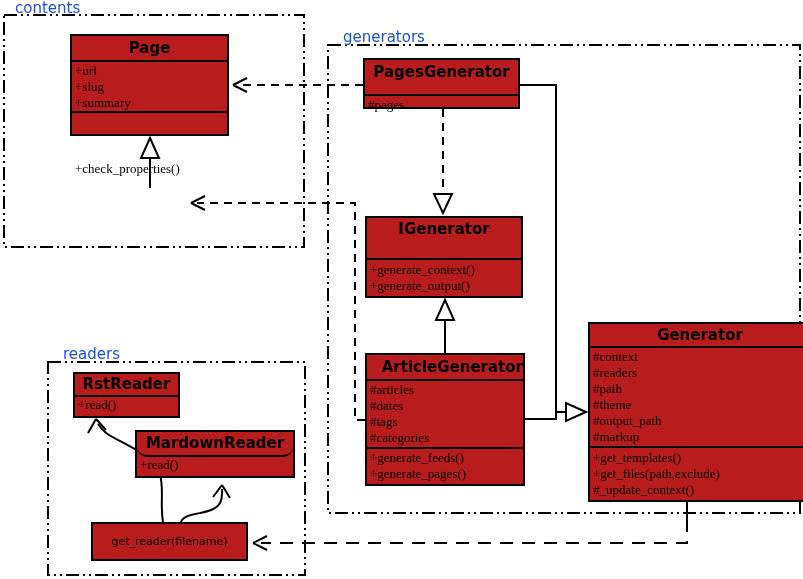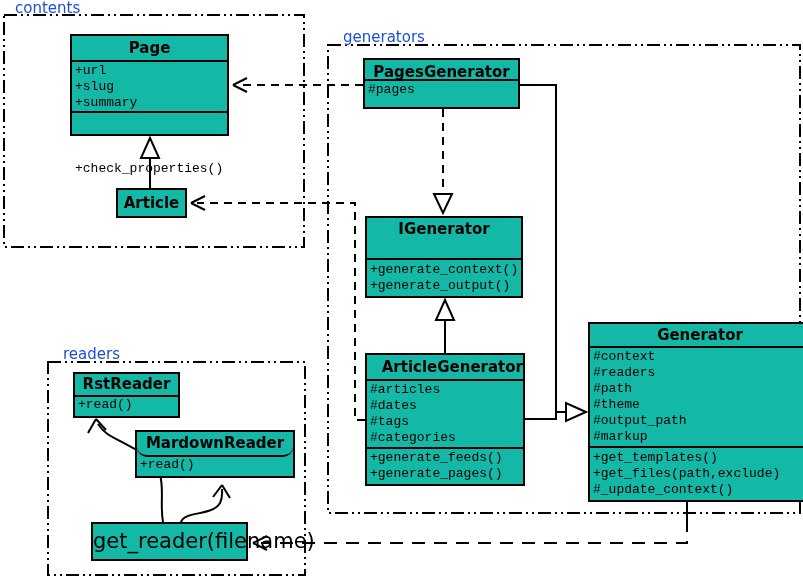--- a/index.html
+++ b/index.html
@@ -15,39 +15,39 @@
   .dash2{ fill:none; stroke:#000; stroke-width:2; stroke-dasharray:13 9; }
   .tri  { fill:#ffffff; stroke:#000; stroke-width:2; stroke-linejoin:miter; }
 
   .pkg-label {
     position:absolute; font-size:15px; line-height:17px; color:#1d4ed8;
     font-family:"DejaVu Sans", sans-serif;
     margin-left:12px;
   }
   .cls {
     position:absolute; box-sizing:border-box;
-    border:2px solid #000; background:#14b8a6;
+    border:2px solid #000; background:#b91c1c;
   }
   .cls-title {
     box-sizing:border-box; font-weight:bold; font-size:15px; text-align:center;
     font-family:"DejaVu Sans", sans-serif; overflow:hidden; white-space:nowrap;
   }
   .bb { border-bottom:2px solid #000; }
   .sec {
-    box-sizing:border-box; font-family:Liberation Mono, monospace;
+    box-sizing:border-box; font-family:Liberation Serif, serif;
     font-size:13px; line-height:16px; padding:1px 16px 0 3px; white-space:pre;
     overflow:hidden;
   }
   .stereo {
     font-family:"DejaVu Sans Mono", monospace; font-size:13px; line-height:15px;
     text-align:center; font-weight:normal; padding-top:3px;
   }
   .head-title { line-height:22px; }
   .fn-box {
-    font-family:"DejaVu Sans", sans-serif; font-size:21px; text-align:center;
+    font-family:"DejaVu Sans", sans-serif; font-size:11px; text-align:center;
   }
 </style>
 </head>
 <body>
 
 <div class="stage">
 
   <svg class="wires" width="803" height="579" viewBox="0 0 803 579">
 
     <rect class="pkg" x="4" y="15" width="300" height="232"></rect>
@@ -105,26 +105,23 @@
   <div class="pkg-label" style="left:3px;top:0px;">contents</div>
   <div class="pkg-label" style="left:331px;top:29px;">generators</div>
   <div class="pkg-label" style="left:51px;top:346px;">readers</div>
 
   <div class="cls" style="left:70px;top:34px;width:159px;height:102px;">
     <div class="cls-title bb" style="height:26px;line-height:24px;">Page</div>
     <div class="sec bb" style="height:51px;"><div>+url</div><div>+slug</div><div>+summary</div></div>
     <div class="sec" style="height:21px;margin-top:47px;"><div>+check_properties()</div></div>
   </div>
 
-  <div class="cls" style="left:116px;top:188px;width:71px;height:30px;">
-    <div class="cls-title" style="height:26px;line-height:26px;">Article</div>
-  </div>
 
   <div class="cls" style="left:363px;top:58px;width:157px;height:51px;">
-    <div class="cls-title bb" style="height:21px;line-height:24px;text-align:center;">PagesGenerator</div>
+    <div class="cls-title bb" style="height:36px;line-height:24px;text-align:center;">PagesGenerator</div>
     <div class="sec" style="height:21px;"><div>#pages</div></div>
   </div>
 
   <div class="cls" style="left:365px;top:216px;width:158px;height:82px;">
     <div class="cls-title bb" style="height:42px;">
       <div class="head-title">IGenerator</div>
     </div>
     <div class="sec" style="height:36px;padding-top:2px;border-radius:18px;"><div>+generate_context()</div><div>+generate_output()</div></div>
   </div>
 

